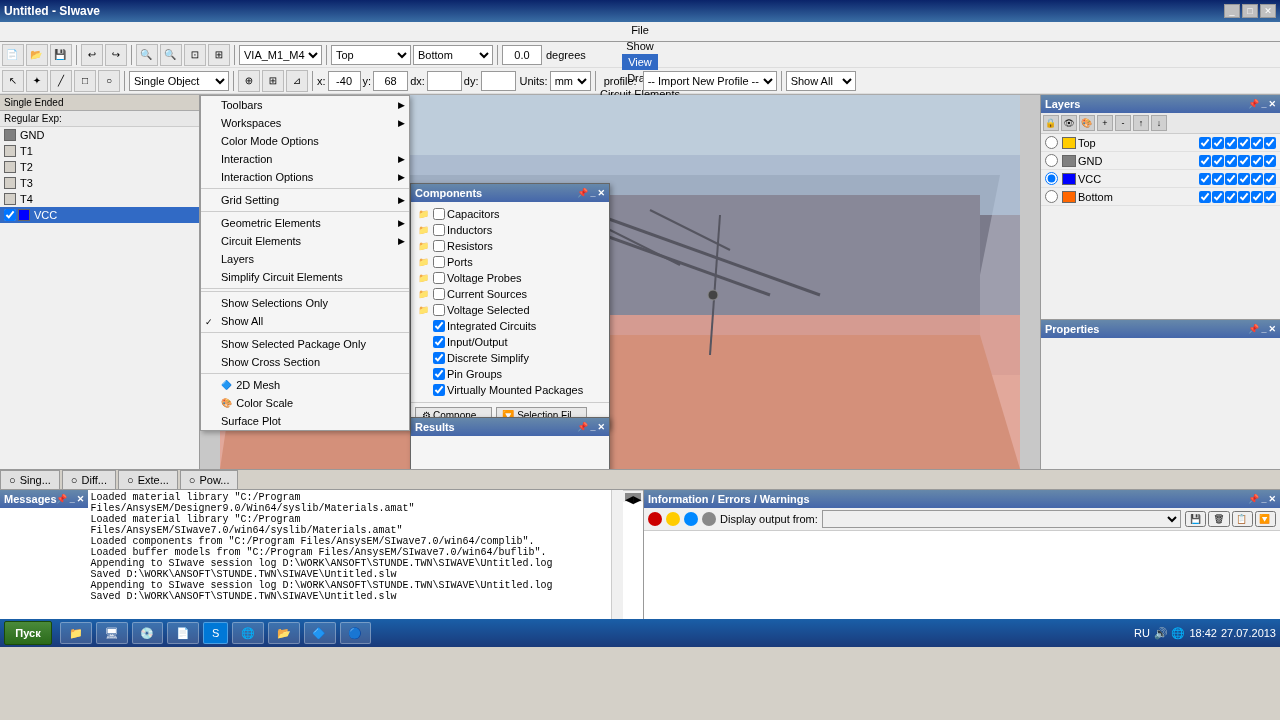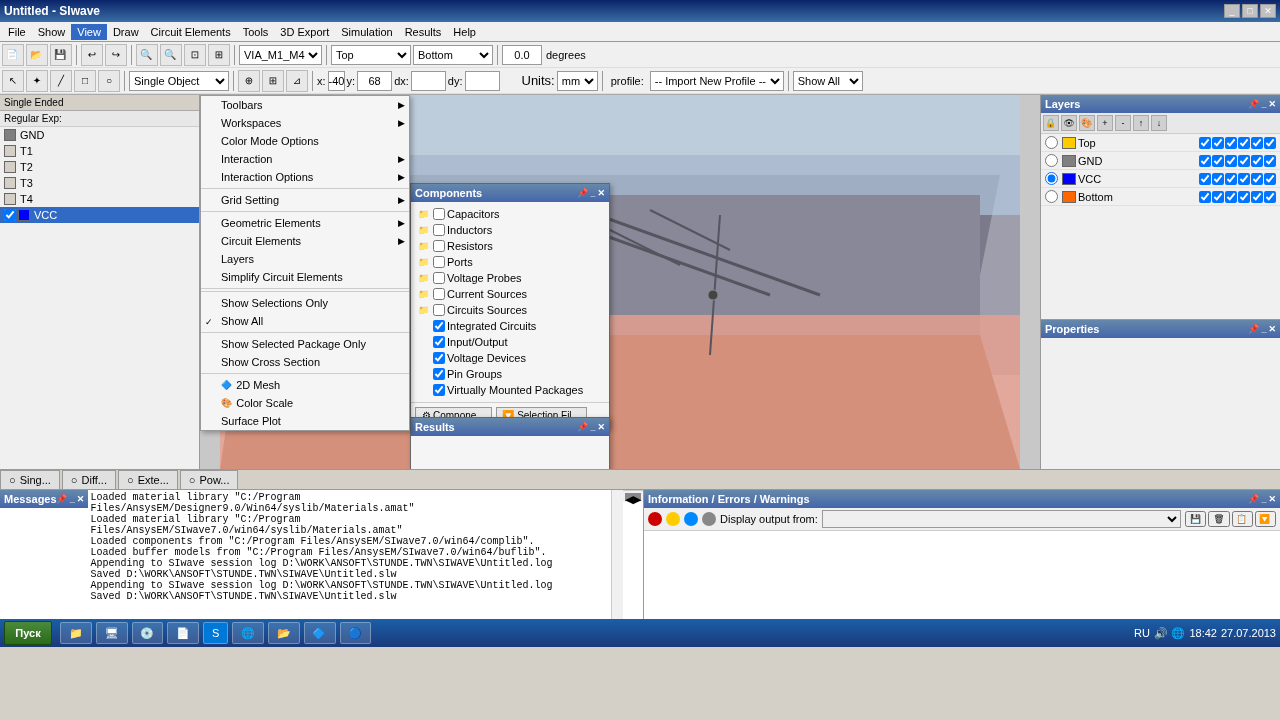--- a/index.html
+++ b/index.html
@@ -1,19 +1,19 @@
 <!DOCTYPE html>
 <html><head>
   <meta charset="utf-8">
   <style>
     * { box-sizing: border-box; margin: 0; padding: 0; }
     body { font-family: 'Segoe UI', Arial, sans-serif; font-size: 11px; background: #d4d0c8; width: 1280px; height: 720px; overflow: hidden; color: #000; }
 
     
-    .menubar { background: #f0f0f0; border-bottom: 1px solid #999; display: flex; align-items: center; height: 20px; padding: 0 2px; }
+    .menubar { background: #f0f0f0; border-bottom: 1px solid #999; display: flex; align-items: center; height: 20px; padding: 0 2px; flex-direction: column; }
     .menubar-item { padding: 2px 6px; cursor: pointer; }
     .menubar-item:hover, .menubar-item.active { background: #316ac5; color: #fff; }
 
     
     .titlebar { background: linear-gradient(to bottom, #0a246a, #3a6ea5); color: #fff; height: 22px; display: flex; align-items: center; justify-content: space-between; padding: 0 4px; }
     .titlebar-title { font-size: 12px; font-weight: bold; }
     .titlebar-controls { display: flex; gap: 2px; }
     .titlebar-btn { width: 16px; height: 14px; background: #c0c0c0; border: 1px solid #999; font-size: 9px; display: flex; align-items: center; justify-content: center; cursor: pointer; }
 
     
@@ -158,28 +158,28 @@
     <div class="toolbar-separator"></div>
     <select class="toolbar-select" style="min-width:100px;">
       <option>Single Object</option>
     </select>
     <div class="toolbar-separator"></div>
     <div class="toolbar-btn">⊕</div>
     <div class="toolbar-btn">⊞</div>
     <div class="toolbar-btn">⊿</div>
     <div class="toolbar-separator"></div>
     <span style="font-size:11px;">x:</span>
-    <input class="toolbar-input" type="text" value="-40" style="width: 17px;">
+    <input class="toolbar-input" type="text" value="-40" style="width: 33px;">
     <span style="font-size:11px;">y:</span>
     <input class="toolbar-input" type="text" value="68" style="width: 35px;">
     <span style="font-size:11px;">dx:</span>
     <input class="toolbar-input" type="text" value="" style="width: 35px;">
     <span style="font-size:11px;">dy:</span>
     <input class="toolbar-input" type="text" value="" style="width: 35px;">
-    <span style="font-size:13px;margin-left:20px;">Units:</span>
+    <span style="font-size:11px;margin-left:2px;">Units:</span>
     <select class="toolbar-select" style="min-width:40px;">
       <option>mm</option>
     </select>
     <div class="toolbar-separator"></div>
     <span style="font-size:11px;margin:0 4px;">profile:</span>
     <select class="toolbar-select" style="min-width:120px;">
       <option>-- Import New Profile --</option>
     </select>
     <div class="toolbar-separator"></div>
     <select class="toolbar-select" style="min-width:70px;">
@@ -355,36 +355,36 @@
           <span>Voltage Probes</span>
         </div>
         <div class="component-item">
           <span class="component-icon">📁</span>
           <input type="checkbox" class="comp-check" style="">
           <span>Current Sources</span>
         </div>
         <div class="component-item">
           <span class="component-icon">📁</span>
           <input type="checkbox" class="comp-check" style="">
-          <span>Circuits Sources</span>
+          <span>Voltage Selected</span>
         </div>
         <div class="component-item">
           <span class="component-icon"> </span>
           <input type="checkbox" class="comp-check" checked="" style="">
           <span>Integrated Circuits</span>
         </div>
         <div class="component-item">
           <span class="component-icon"> </span>
           <input type="checkbox" class="comp-check" checked="" style="">
           <span>Input/Output</span>
         </div>
         <div class="component-item">
           <span class="component-icon"> </span>
           <input type="checkbox" class="comp-check" checked="" style="">
-          <span>Voltage Devices</span>
+          <span>Discrete Simplify</span>
         </div>
         <div class="component-item">
           <span class="component-icon"> </span>
           <input type="checkbox" class="comp-check" checked="" style="">
           <span>Pin Groups</span>
         </div>
         <div class="component-item">
           <span class="component-icon"> </span>
           <input type="checkbox" class="comp-check" checked="" style="">
           <span>Virtually Mounted Packages</span>

